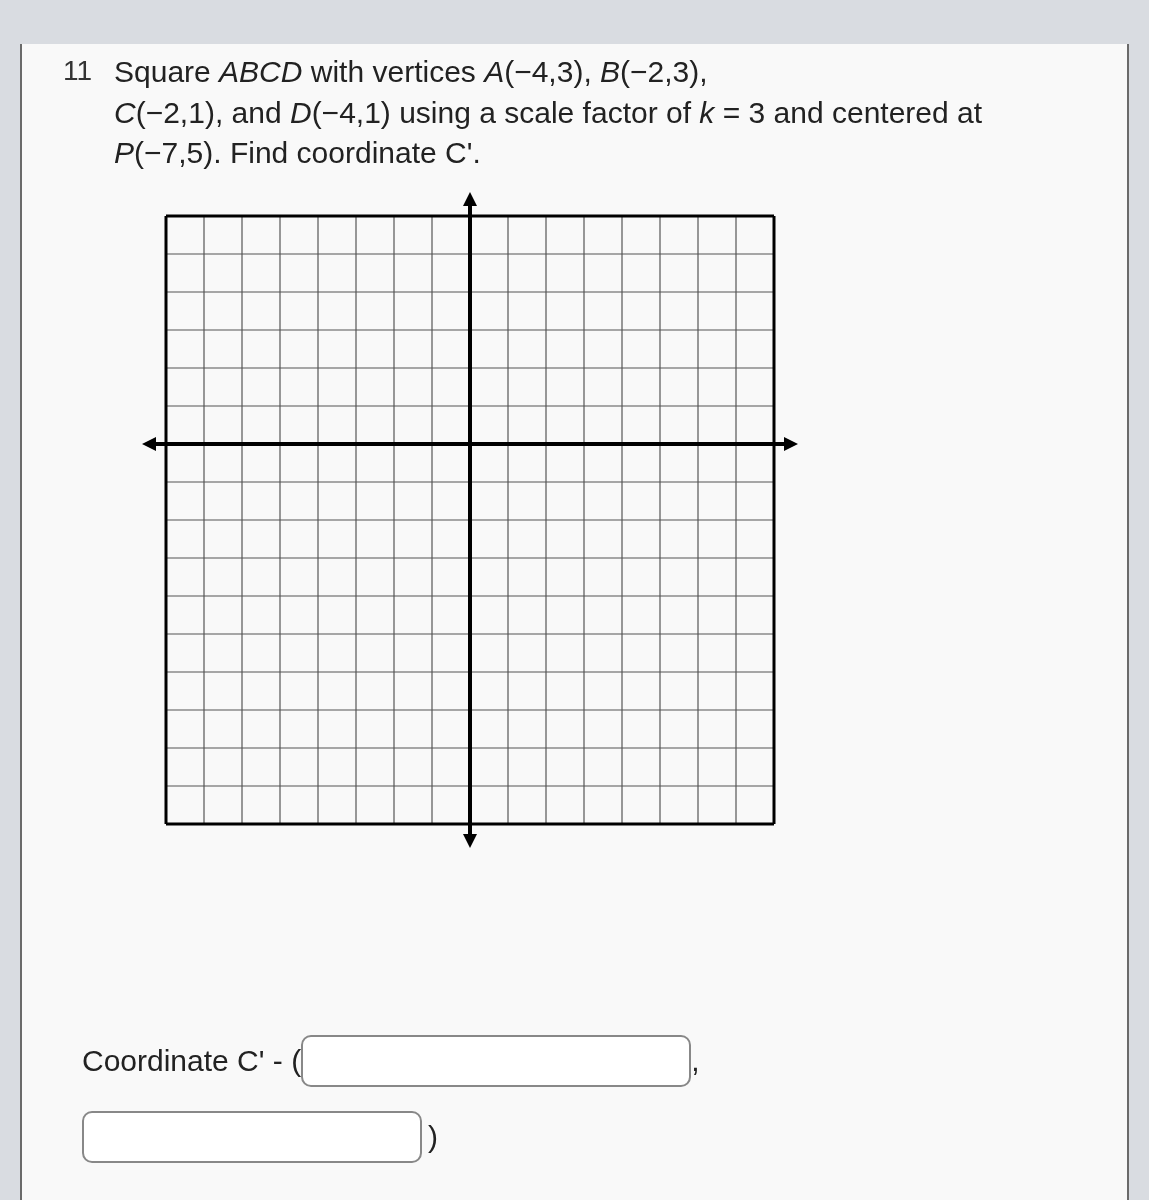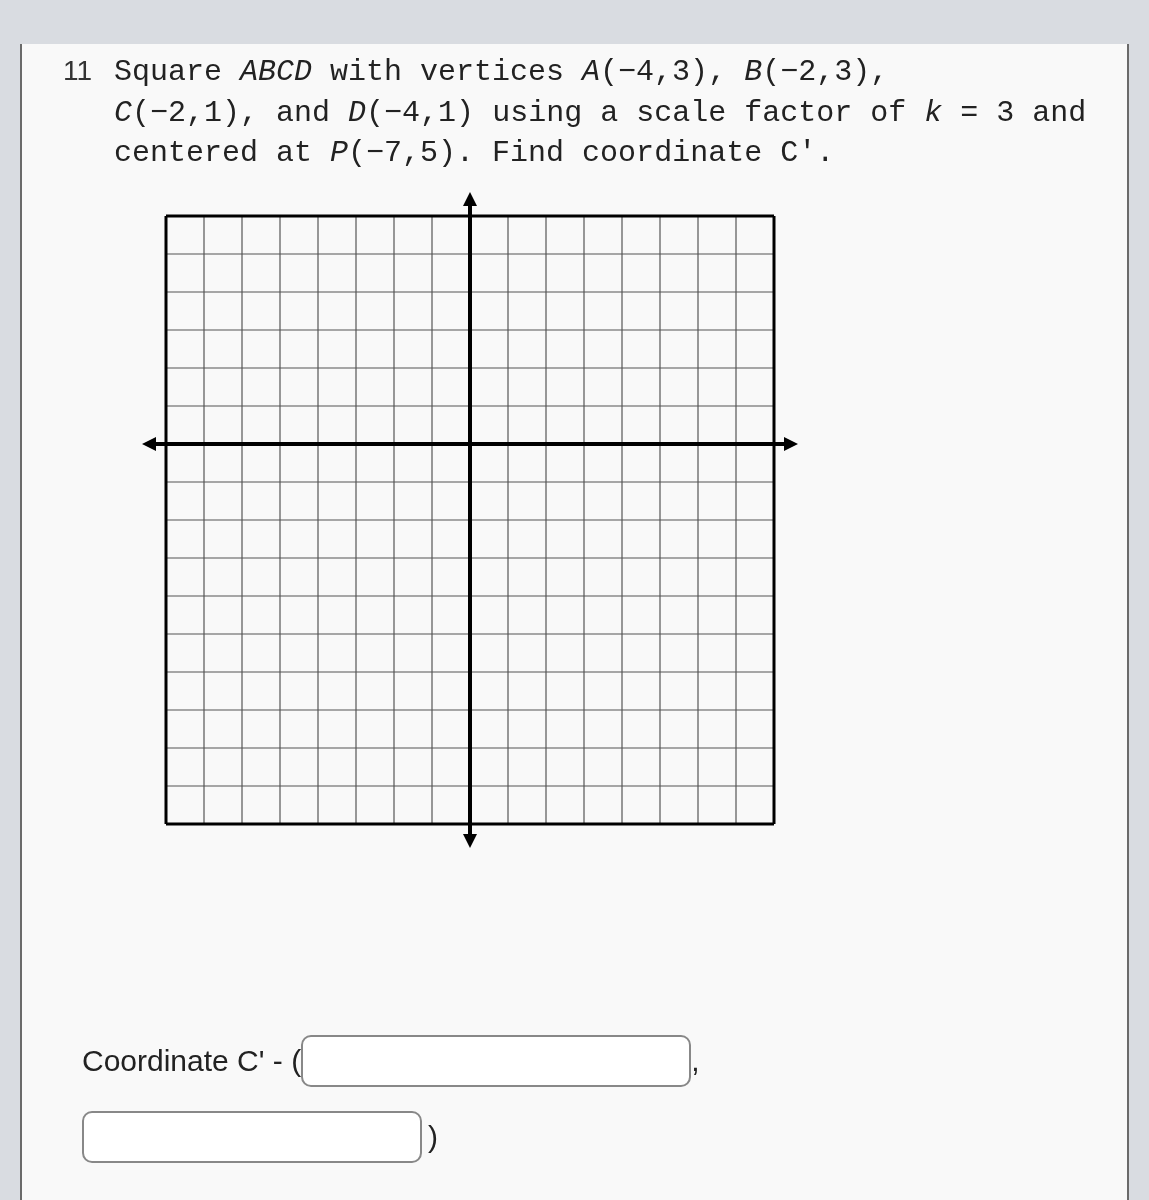--- a/index.html
+++ b/index.html
@@ -35,21 +35,21 @@
     color: #333;
     font-weight: 400;
     min-width: 40px;
     text-align: right;
     line-height: 1.35;
   }
   .qtext {
     font-size: 30px;
     color: #222;
     line-height: 1.35;
-    font-family: Liberation Mono, monospace;
+    font-family: Liberation Sans, sans-serif;
   }
   .math-i { font-style: italic; }
   .grid-holder {
     margin-top: 18px;
     margin-left: 90px;
   }
   .coord-grid {
     display: block;
   }
   .answer-area {

